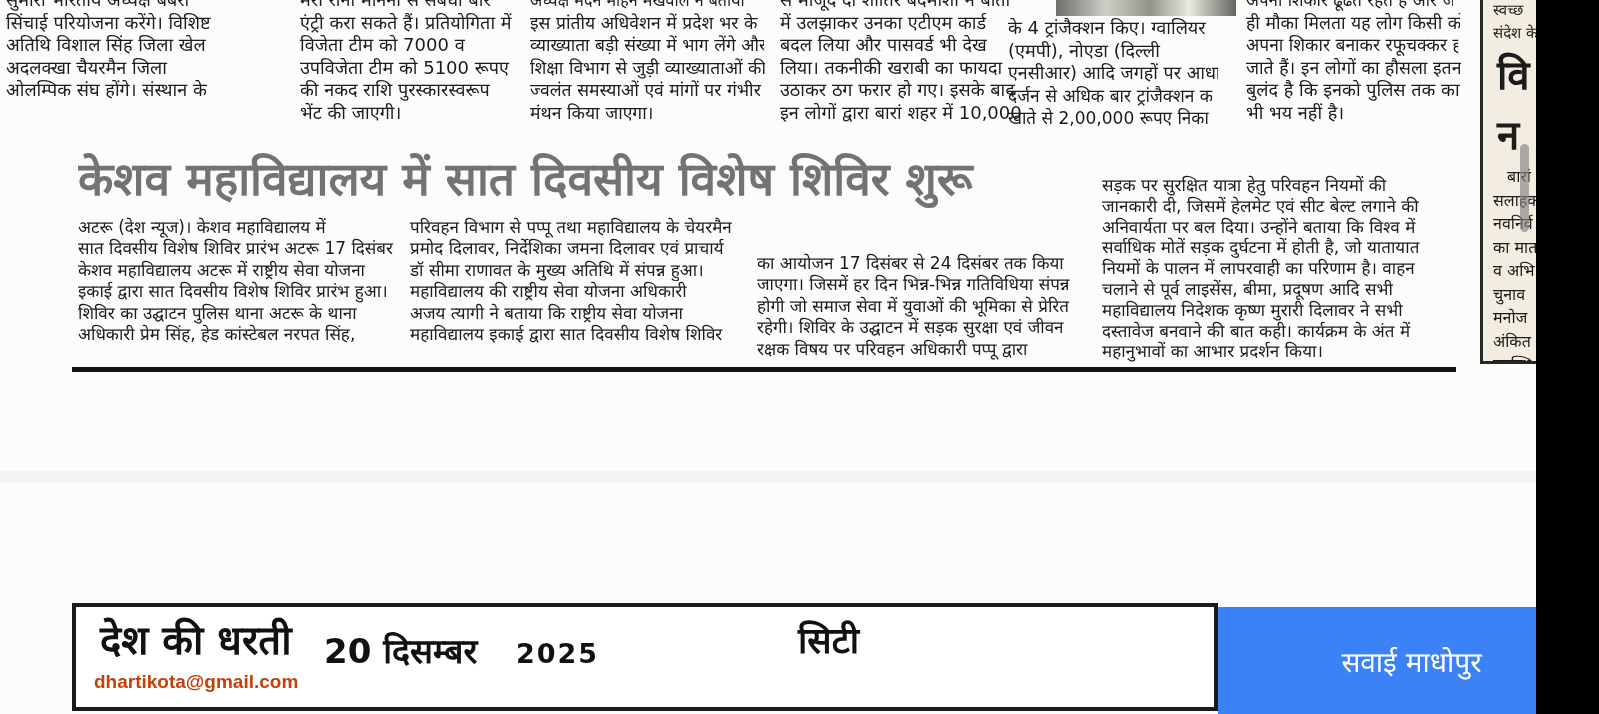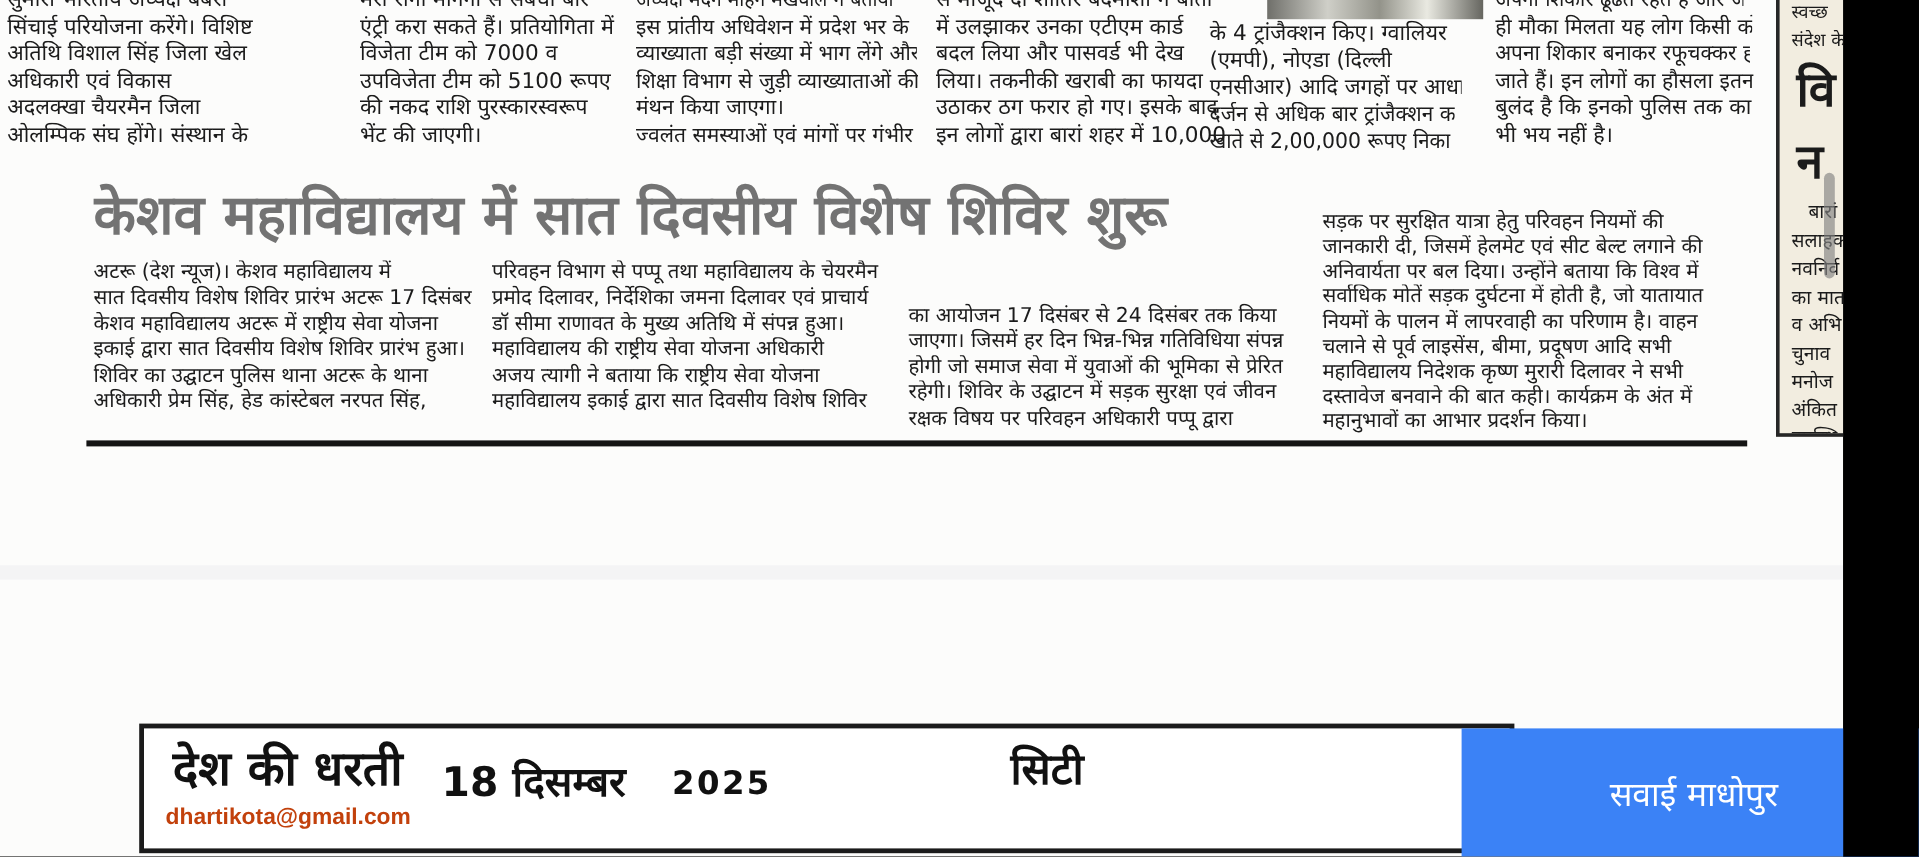--- a/index.html
+++ b/index.html
@@ -38,21 +38,21 @@
      background:#f2ede0;border:3px solid #262626;box-sizing:border-box;padding:2px 0 0 10px;overflow:hidden;}
   .box-small .tline{font-size:15px;line-height:23px;}
   .box-head .tline{font-size:40px;font-weight:bold;line-height:60px;padding-left:4px;}
   .box-body .tline{font-size:16px;line-height:23.5px;}
   .box-body .tline:first-child{text-indent:14px;}
 
   .gray-band{position:absolute;left:0;top:471px;width:1536px;height:12px;background:#f4f4f5;}
 
   
   .masthead-box{position:absolute;left:72px;top:603px;width:1146px;height:108px;
-     background:#fff;border:4px solid #1b1b1b;box-sizing:border-box;margin-left:44px;}
+     background:#fff;border:4px solid #1b1b1b;box-sizing:border-box;}
   .paper-name{position:absolute;left:24px;top:4px;font-size:40px;font-weight:bold;color:#111;}
   .paper-email{position:absolute;left:18px;top:64px;font-size:19px;font-weight:bold;
      font-family:"Liberation Sans",sans-serif;color:#c2410c;}
   .date-day{position:absolute;left:248px;top:20px;font-size:34px;font-weight:bold;color:#111;}
   .date-year{position:absolute;left:440px;top:31px;font-size:27px;font-weight:bold;letter-spacing:2px;color:#111;}
   .section-title{position:absolute;left:722px;top:8px;font-size:36px;font-weight:bold;color:#111;}
   .edition-box{position:absolute;left:1218px;top:607px;width:445px;height:107px;background:#3b82f6;
      display:flex;align-items:center;justify-content:center;}
   .edition-name{color:#fff;font-size:28px;padding-right:58px;}
   .white-mark{position:absolute;left:1531px;top:651px;width:5px;height:15px;background:#fff;transform:rotate(10deg);}
@@ -64,39 +64,38 @@
 </head>
 <body>
 
 <div class="screen">
   <div class="page">
 
     <div class="tcol" id="c1">
         <div class="tline fit">सुमारी भारतीय अध्यक्ष बबरी</div>
         <div class="tline fit">सिंचाई परियोजना करेंगे। विशिष्ट</div>
         <div class="tline fit">अतिथि विशाल सिंह जिला खेल</div>
-        <div class="tline fit">अधिकारी   एवं   विकास</div>
         <div class="tline fit">अदलक्खा  चैयरमैन  जिला</div>
         <div class="tline fit">ओलम्पिक संघ होंगे। संस्थान के</div>
       </div>
     <div class="tcol" id="c2">
         <div class="tline fit">मेरी रानी मानेनी से संबंधी बीर</div>
         <div class="tline fit">एंट्री करा सकते हैं। प्रतियोगिता में</div>
         <div class="tline fit">विजेता टीम को 7000 व</div>
         <div class="tline fit">उपविजेता टीम को 5100 रूपए</div>
         <div class="tline fit">की नकद राशि पुरस्कारस्वरूप</div>
         <div class="tline fit">भेंट की जाएगी।</div>
       </div>
     <div class="tcol" id="c3">
         <div class="tline fit" style="transform: scaleX(0.918288); transform-origin: left center;">अध्यक्ष मदन मोहन मखवाल ने बताया कि</div>
         <div class="tline fit">इस प्रांतीय अधिवेशन में प्रदेश भर के</div>
         <div class="tline fit" style="transform: scaleX(0.991597); transform-origin: left center;">व्याख्याता बड़ी संख्या में भाग लेंगे और</div>
         <div class="tline fit" style="transform: scaleX(0.995781); transform-origin: left center;">शिक्षा विभाग से जुड़ी व्याख्याताओं की</div>
+        <div class="tline fit">ज्वलंत समस्याओं एवं मांगों पर गंभीर</div>
         <div class="tline fit">मंथन किया जाएगा।</div>
-        <div class="tline fit">ज्वलंत समस्याओं एवं मांगों पर गंभीर</div>
       </div>
     <div class="tcol" id="c4">
         <div class="tline fit">से मौजूद दो शातिर बदमाशों ने बातों</div>
         <div class="tline fit">में उलझाकर उनका एटीएम कार्ड</div>
         <div class="tline fit">बदल लिया और पासवर्ड भी देख</div>
         <div class="tline fit">लिया। तकनीकी खराबी का फायदा</div>
         <div class="tline fit">उठाकर ठग फरार हो गए। इसके बाद</div>
         <div class="tline fit">इन लोगों द्वारा बारां शहर में 10,000</div>
       </div>
     <div class="photo-sliver"></div>
@@ -176,21 +175,21 @@
           <div class="tline fit">अंकित</div>
           <div class="tline fit">उपस्थि</div>
         </div>
     </div>
 
     <div class="gray-band"></div>
 
     <div class="masthead-box">
       <div class="paper-name">देश की धरती</div>
       <div class="paper-email">dhartikota@gmail.com</div>
-      <div class="date-day">18 दिसम्बर</div>
+      <div class="date-day">20 दिसम्बर</div>
       <div class="date-year">2025</div>
       <div class="section-title">सिटी</div>
     </div>
 
     <div class="white-mark"></div>
   </div>
 
   <div class="edition-box">
     <span class="edition-name">सवाई माधोपुर</span>
   </div>

